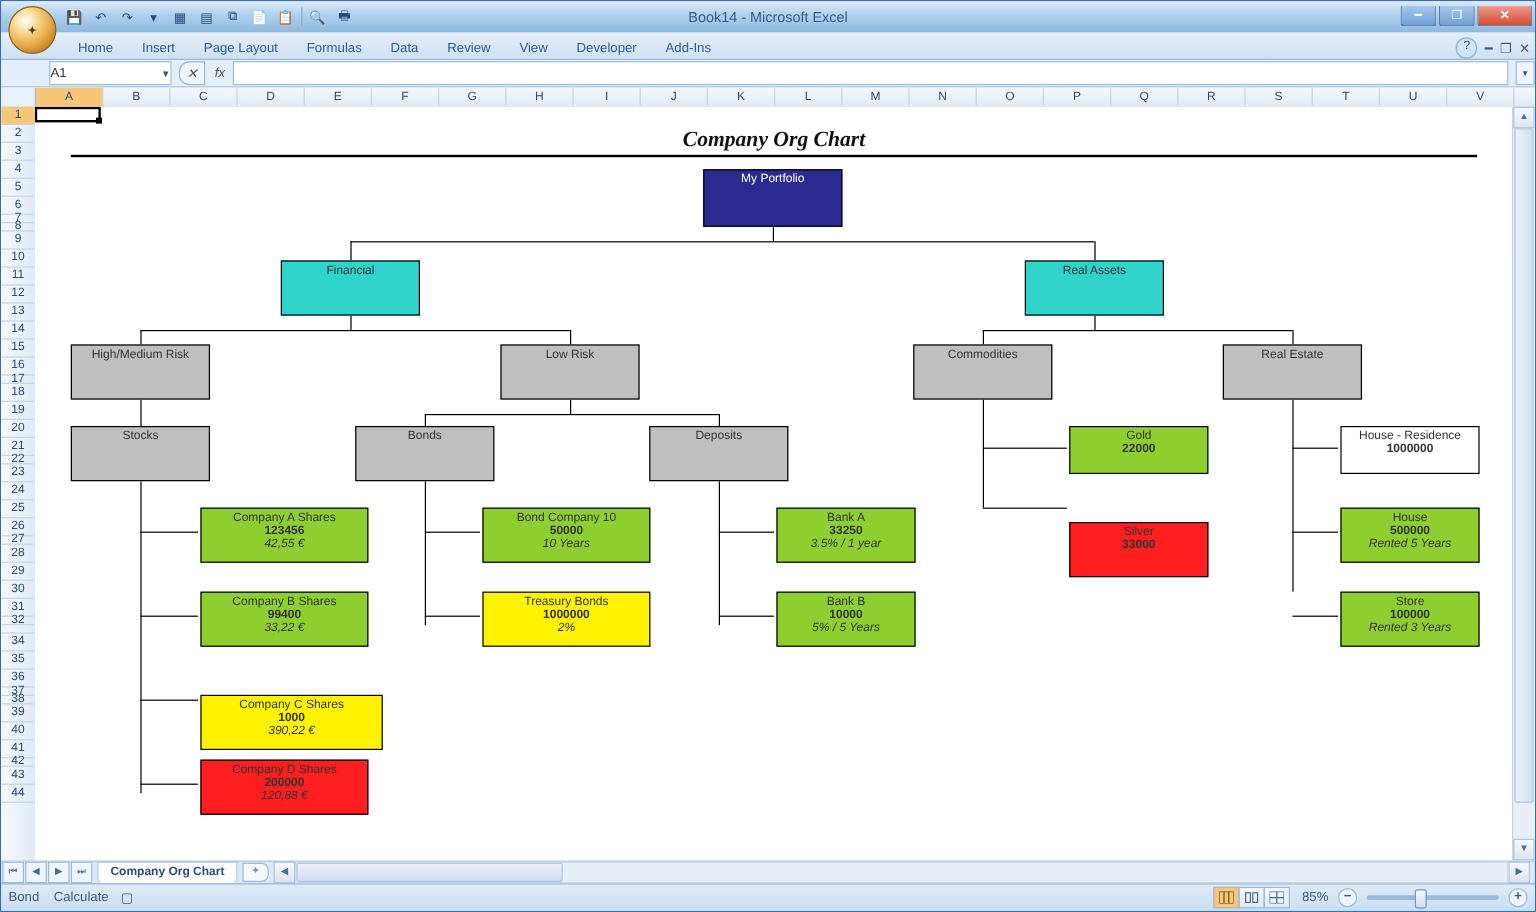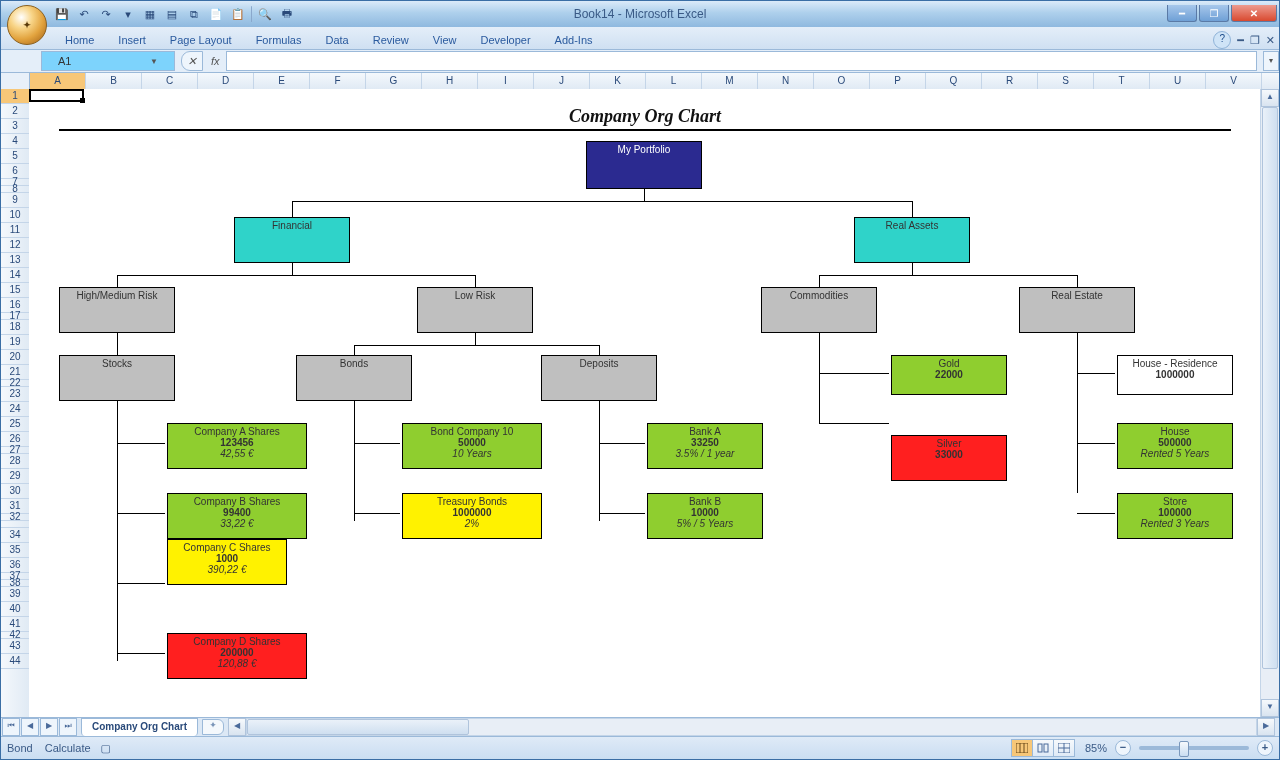--- a/index.html
+++ b/index.html
@@ -14,21 +14,21 @@
 .winbtns div{width:28px;height:16px;margin-left:2px;border:1px solid #5a7aa6;border-top:none;border-radius:0 0 3px 3px;display:flex;align-items:center;justify-content:center;font-size:10px;color:#fff}
 .winbtns .min,.winbtns .max{background:linear-gradient(#a7c7eb,#6fa0d6)}
 .winbtns .close{width:44px;background:linear-gradient(#ed9b8f,#d9492f);font-weight:bold}
 
 .ribtabs{height:22px;background:linear-gradient(#e4eef9,#cfe0f2);display:flex;align-items:flex-end;padding-left:52px;border-bottom:1px solid #9bb9d9;position:relative}
 .ribtabs .tab{padding:3px 12px;color:#2a5a9e;cursor:default}
 .ribtabs .help{margin-left:auto;margin-right:4px;display:flex;gap:6px;align-items:center}
 .ribtabs .hbtn{width:16px;height:16px;border-radius:50%;background:#cfe4f7;border:1px solid #8fb3d8;color:#1a4a8a;font-size:10px;text-align:center;line-height:14px}
 
 .fbar{height:22px;background:#e4eef9;display:flex;align-items:center;border-bottom:1px solid #9bb9d9}
-.namebox{width:100px;height:18px;margin-left:40px;background:#7dd3fc;border:1px solid #9bb9d9;display:flex;align-items:center;padding:0 16px;font-size:11px}
+.namebox{width:100px;height:18px;margin-left:40px;background:#ffffff;border:1px solid #9bb9d9;display:flex;align-items:center;padding:0 0;font-size:11px}
 .namebox .dd{margin-left:auto;font-size:8px;color:#555}
 .fx-area{display:flex;align-items:center;margin-left:6px;flex:1;margin-right:6px}
 .fx-btn{width:20px;height:18px;border:1px solid #9bb9d9;background:#eef5fc;margin-right:2px;display:flex;align-items:center;justify-content:center;font-style:italic;color:#555;border-radius:9px 0 0 9px}
 .fx-lbl{font-style:italic;color:#555;margin:0 6px}
 .formula-input{flex:1;height:18px;background:#fff;border:1px solid #9bb9d9}
 .fbar-expand{width:14px;height:18px;border:1px solid #9bb9d9;background:#eef5fc;text-align:center;font-size:8px;line-height:18px;color:#555}
 
 .gridwrap{flex:1;display:flex;flex-direction:column;background:#fff;position:relative;overflow:hidden}
 .colheaders{height:16px;display:flex;background:linear-gradient(#f4f8fc,#e0eaf4);border-bottom:1px solid #9bb9d9;font-size:10px;color:#2a4a7a}
 .rowheaders{position:absolute;left:0;top:16px;bottom:0;width:28px;background:linear-gradient(90deg,#f4f8fc,#e0eaf4);border-right:1px solid #9bb9d9;font-size:10px;color:#2a4a7a}
@@ -326,21 +326,21 @@
         <div class="box green" style="left:108px;top:320px;width:140px;height:46px">
             <div>Company A Shares</div>
             <div class="val">123456</div>
             <div class="sub">42,55 €</div>
           </div>
         <div class="box green" style="left:108px;top:390px;width:140px;height:46px">
             <div>Company B Shares</div>
             <div class="val">99400</div>
             <div class="sub">33,22 €</div>
           </div>
-        <div class="box yellow" style="left:108px;top:436px;width:120px;height:46px">
+        <div class="box yellow" style="left:108px;top:476px;width:152px;height:46px">
             <div>Company C Shares</div>
             <div class="val">1000</div>
             <div class="sub">390,22 €</div>
           </div>
         <div class="box red" style="left:108px;top:530px;width:140px;height:46px">
             <div>Company D Shares</div>
             <div class="val">200000</div>
             <div class="sub">120,88 €</div>
           </div>
 

